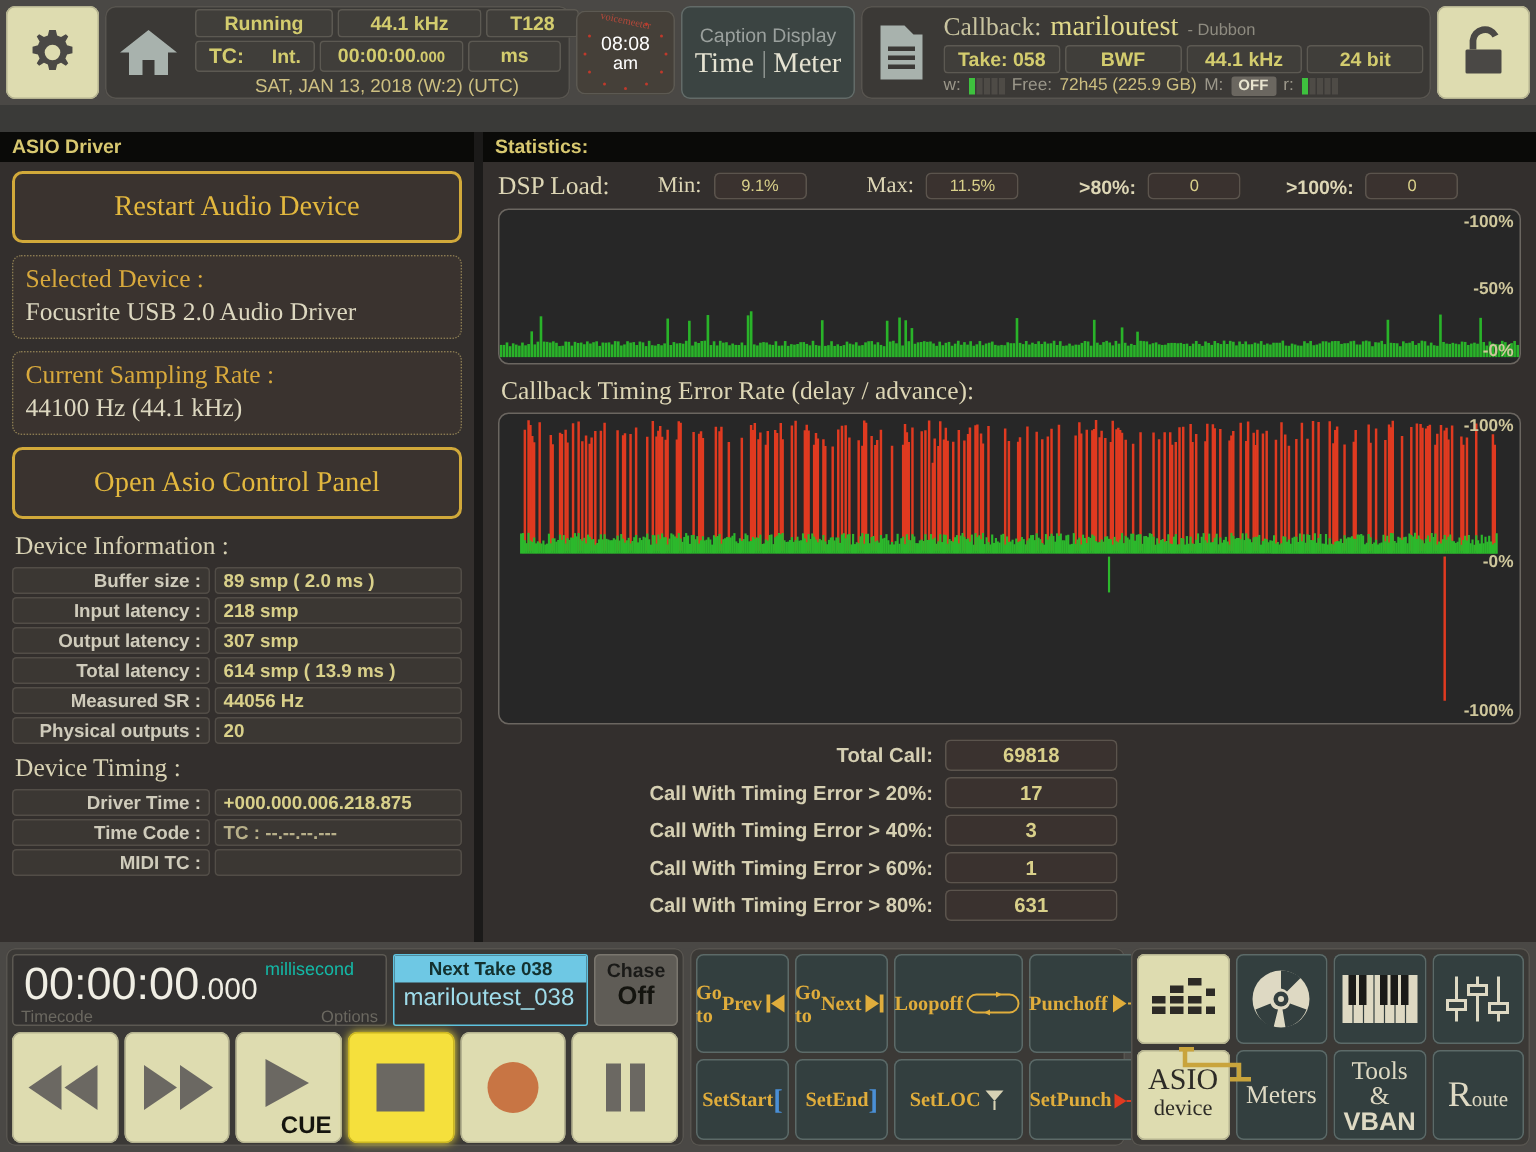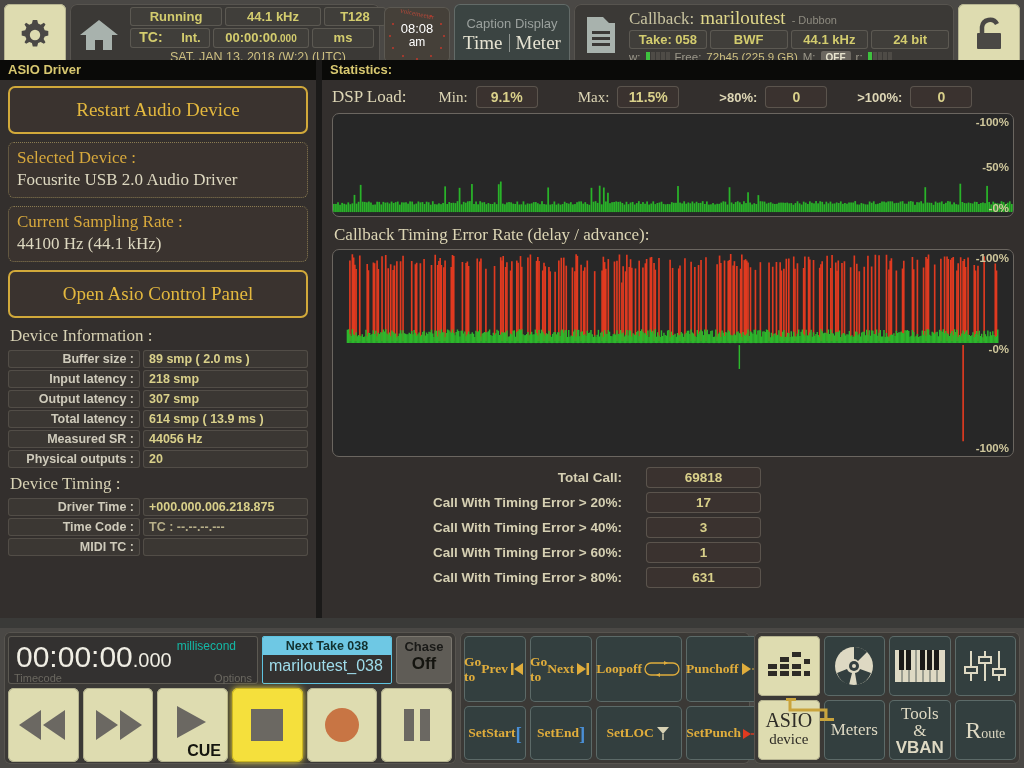--- a/index.html
+++ b/index.html
@@ -69,21 +69,21 @@
   .proj-foot { display: flex; align-items: center; gap: 5px; font-size: 11.5px;
                color: #9b978a; margin-top: 2px; }
   .proj-foot .val { color: #cdbf81; }
   .meter-mini { display: inline-flex; gap: 1px; }
   .meter-mini i { display: block; width: 4px; height: 11px; background: #4e4b46; }
   .meter-mini i.on { background: #3ec13e; }
   .off-pill { background: #6b6760; color: #e8e4cf; font-size: 10px; font-weight: bold;
               padding: 1px 5px; border-radius: 2px; }
 
   
-  .body { position: absolute; left: 0; top: 60px; width: 1024px; height: 558px; display: flex; justify-content: center; }
+  .body { position: absolute; left: 0; top: 88px; width: 1024px; height: 558px; display: flex; justify-content: center; }
   .panel-left { width: 316px; background: #332f2d; position: relative; }
   .panel-div { width: 6px; background: #1b1a19; }
   .panel-right { flex: 1; background: #332f2d; position: relative; }
   .panel-title { height: 20px; background: #0a0a08; color: #d8c870; font-size: 13px;
                  font-weight: bold; padding: 2px 0 0 8px; }
 
   .lp-inner { padding: 6px 8px; }
   .btn-big { height: 48px; border: 2px solid #d1a93a; border-radius: 7px; background: #3a332f;
              display: flex; align-items: center; justify-content: center;
              font-family: "Liberation Serif", serif; font-size: 19px; color: #e3b83e;
@@ -104,35 +104,35 @@
            padding: 2px 6px; }
   .kv .v.dim { color: #b8b08a; }
 
   
   .rp-inner { padding: 6px 10px 0; }
   .dsp-row { display: flex; align-items: center; gap: 8px; margin-bottom: 5px; }
   .dsp-lbl { font-family: "Liberation Serif", serif; font-size: 17px; color: #ddd6b5; }
   .dsp-sub { font-family: "Liberation Serif", serif; font-size: 15px; color: #ddd6b5; }
   .dsp-sub.small { font-family: "Liberation Sans", sans-serif; font-size: 13px; font-weight: bold; }
   .dsp-val { background: #3a322f; box-shadow: inset 0 0 0 1px #5b544d; border-radius: 4px;
-             color: #d9d08a; font-size: 14px; font-weight: bold; text-align: center;
+             color: #d9d08a; font-size: 11px; font-weight: normal; text-align: center;
              padding: 3px 0; min-width: 62px; }
   .graph { position: relative; background: #272727; border: 1px solid #6b6660;
            border-radius: 7px; overflow: hidden; }
   .graph svg { display: block; width: 100%; height: 100%; }
   .ax { position: absolute; right: 4px; color: #cfc79c; font-size: 11.5px; font-weight: bold; }
   .graph-title { font-family: "Liberation Serif", serif; font-size: 17px; color: #ddd6b5;
                  margin: 8px 0 4px 2px; }
 
   .tot-wrap { margin-top: 10px; }
   .tot-row { display: flex; align-items: center; gap: 8px; margin-bottom: 4px; }
   .tot-lbl { width: 290px; text-align: right; color: #d5cfb2; font-size: 13.5px; font-weight: bold; }
   .tot-val { width: 115px; background: #3a322f; box-shadow: inset 0 0 0 1px #5b544d;
              border-radius: 4px; color: #d9d08a; font-size: 13.5px; font-weight: bold;
-             text-align: center; padding: 3px 0; margin-left: 16px; }
+             text-align: center; padding: 3px 0; }
 
   
   .bottom { position: absolute; left: 0; top: 628px; width: 1024px; height: 140px;
             background: #4a4845; display: flex; padding: 4px; gap: 4px; }
   .transport { width: 452px; background: #3b3936; border-radius: 6px;
                box-shadow: inset 0 0 0 1px #57544f; padding: 4px; }
   .tc-row { display: flex; gap: 4px; height: 48px; }
   .tc-box { position: relative; flex: 1; background: #333130; border-radius: 3px;
             box-shadow: inset 0 0 0 1px #5c5952; }
   .tc-main { position: absolute; left: 8px; top: 4px; color: #f0eee4;

